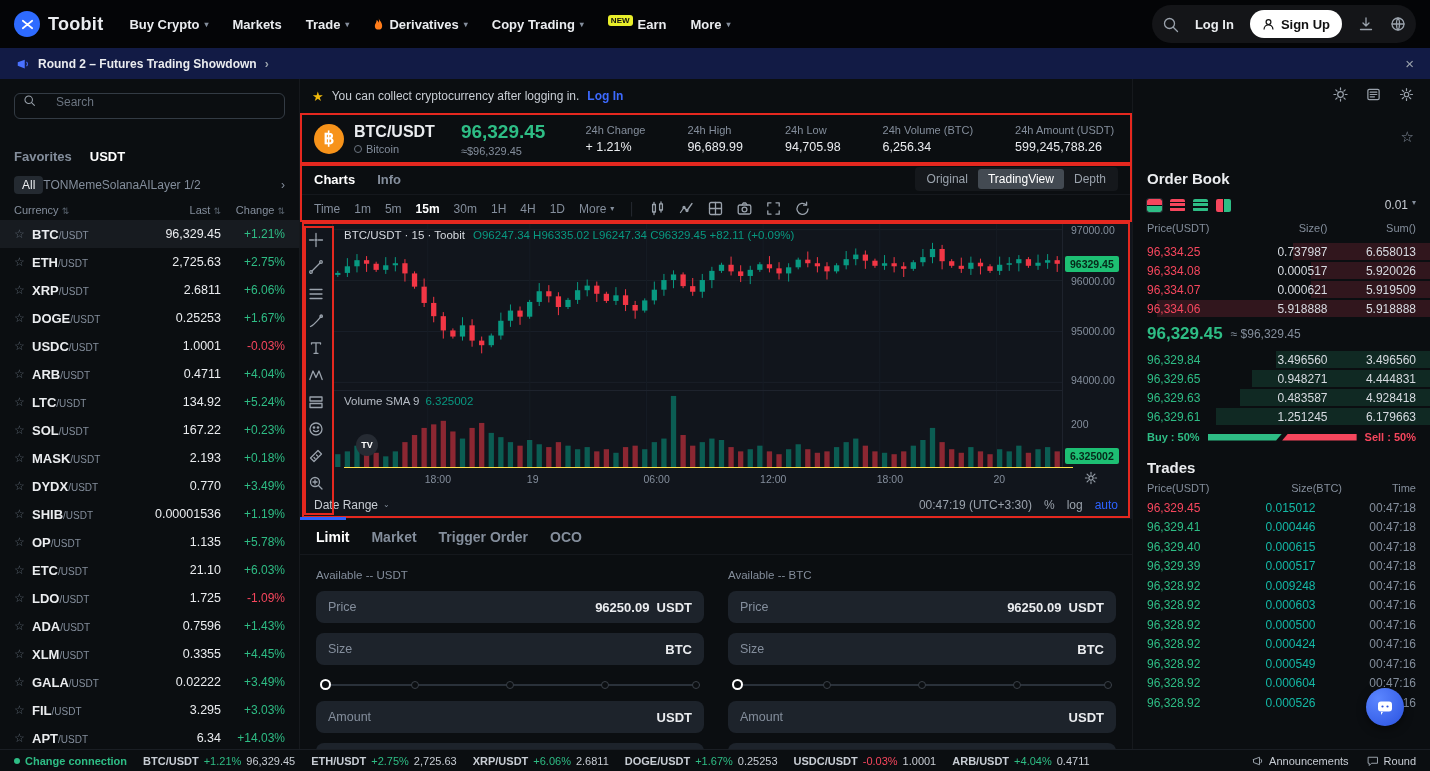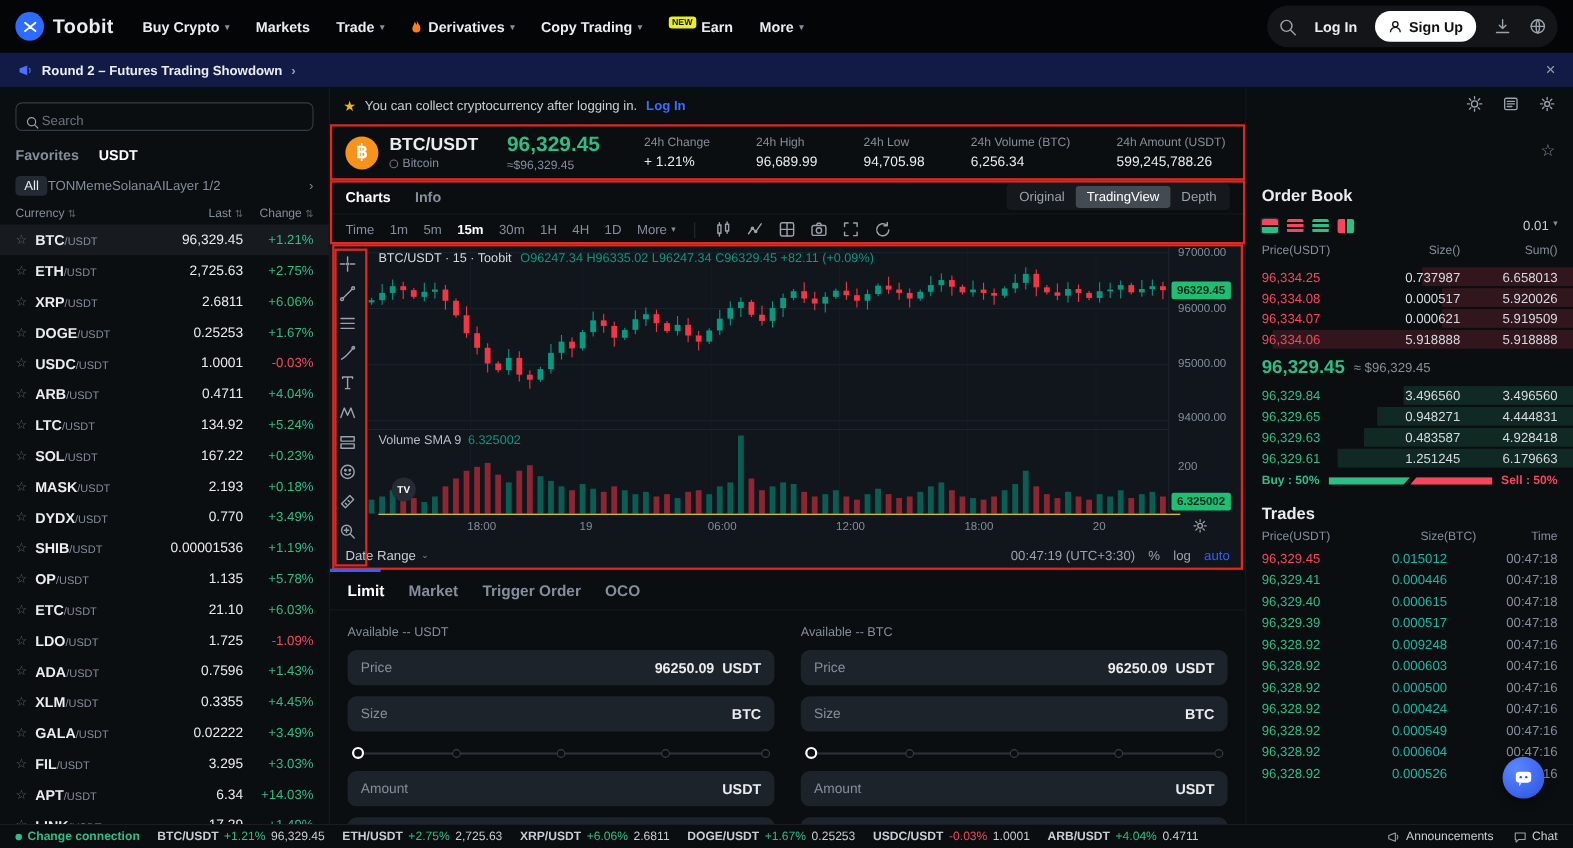--- a/index.html
+++ b/index.html
@@ -27,21 +27,21 @@
   .banner{height:31px;background:#121b45;display:flex;align-items:center;justify-content:space-between;padding:0 16px}
   .banner-left{display:flex;align-items:center;gap:8px;font-size:12px;font-weight:600}
   .banner-close{color:#9aa2ac;font-size:15px;cursor:pointer}
   .chev{color:#9aa2ac;font-size:12px}
   
   .content{display:flex;height:670px}
   .sidebar{width:300px;border-right:1px solid #16191d;overflow:hidden}
   .main{width:832px;position:relative}
   .rightpanel{width:298px;border-left:1px solid #16191d;overflow:hidden;position:relative}
   
-  .sb-search{margin:14px 14px 12px;height:26px;border:1px solid #333b44;border-radius:6px;display:flex;align-items:flex-end;gap:0;padding:0 8px}
+  .sb-search{margin:14px 14px 28px;height:26px;border:1px solid #333b44;border-radius:6px;display:flex;align-items:flex-start;gap:18px;padding:0 8px}
   .sb-search input{background:transparent;border:none;outline:none;color:#eaecef;font-size:12px;width:100%;font-family:inherit}
   .sb-search input::placeholder{color:#6b7480}
   .sb-tabs{display:flex;gap:18px;padding:2px 14px 8px;font-weight:700;font-size:13px}
   .sb-tab{color:#848e9c;cursor:pointer}
   .sb-tab.active{color:#fff}
   .sb-chips{display:flex;align-items:center;gap:0;padding:4px 14px 8px;font-size:12px;color:#848e9c}
   .chip{cursor:pointer;white-space:nowrap}
   .chip.active{background:#242a31;color:#eaecef;border-radius:4px;padding:2px 8px}
   .chips-more{margin-left:auto;color:#848e9c;cursor:pointer}
   .sb-cols{display:flex;padding:2px 14px 4px;font-size:11px;color:#848e9c}
@@ -1181,21 +1181,21 @@
           </svg>
         </span>
       <span>Announcements</span>
     </span>
     <span class="itm">
       <span class="ic">
           <svg width="12" height="12" viewBox="0 0 16 16">
             <path d="M2 3h12v8H6l-3 3v-3H2z"></path>
           </svg>
         </span>
-      <span>Chat</span>
+      <span>Round</span>
     </span>
   </div>
 </footer>
 
 <div class="ann" style="left:300px;top:113px;width:832px;height:51px"></div>
 <div class="ann" style="left:300px;top:164px;width:832px;height:58px"></div>
 <div class="ann" style="left:302px;top:222px;width:828px;height:296px"></div>
 <div class="ann" style="left:304px;top:226px;width:30px;height:289px"></div>
 <div class="loadbar"></div>
 

